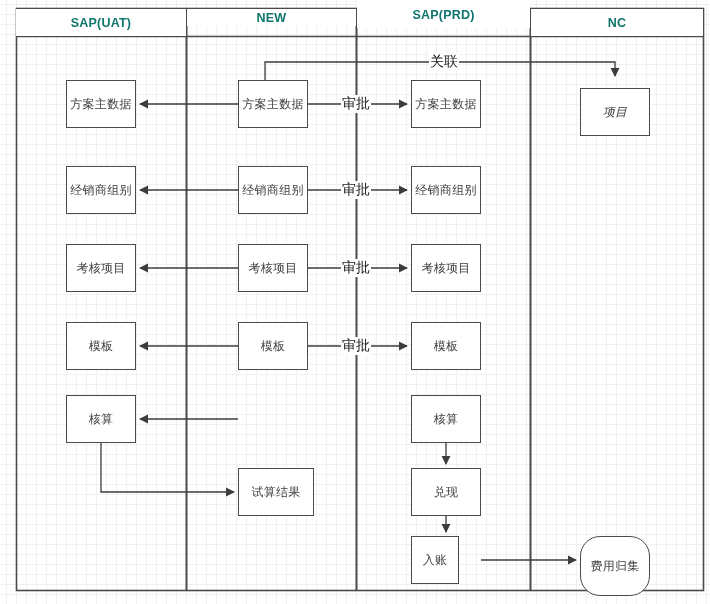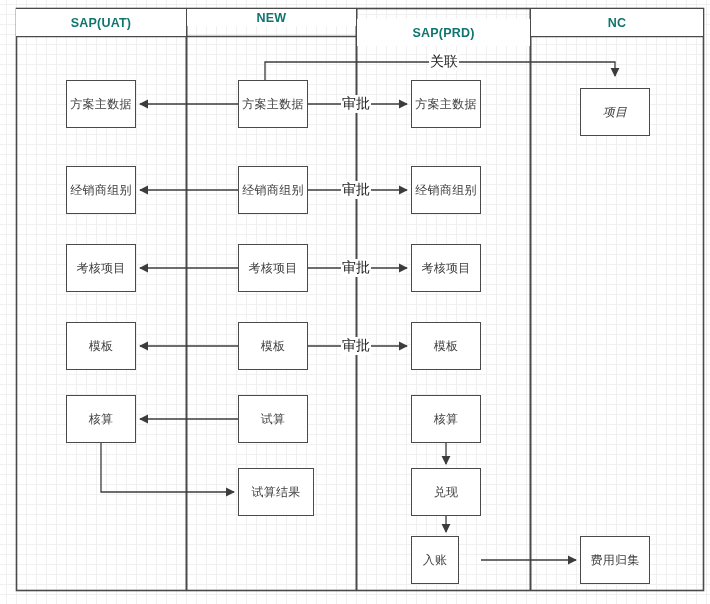--- a/index.html
+++ b/index.html
@@ -117,21 +117,21 @@
       <line x1="481" y1="560" x2="576" y2="560" marker-end="url(#arrowhead)"></line>
     </g>
   </svg>
 
   <div class="lane-header" style="left:16px; top:9px; width:170px; height:27px;">
     <span>SAP(UAT)</span>
   </div>
   <div class="lane-header" style="left:187px; top:9px; width:169px; height:17px;">
     <span>NEW</span>
   </div>
-  <div class="lane-header" style="left:357px; top:19px; width:173px; height:27px;">
+  <div class="lane-header" style="left:357px; top:1px; width:173px; height:27px;">
     <span>SAP(PRD)</span>
   </div>
   <div class="lane-header" style="left:531px; top:9px; width:172px; height:27px;">
     <span>NC</span>
   </div>
 
   <div class="node" style="left:66px; top:80px; width:70px; height:48px;">方案主数据</div>
   <div class="node" style="left:238px; top:80px; width:70px; height:48px;">方案主数据</div>
   <div class="node" style="left:411px; top:80px; width:70px; height:48px;">方案主数据</div>
   <div class="node" style="left:580px; top:88px; width:70px; height:48px;font-style:italic;">项目</div>
@@ -142,28 +142,27 @@
 
   <div class="node" style="left:66px; top:244px; width:70px; height:48px;">考核项目</div>
   <div class="node" style="left:238px; top:244px; width:70px; height:48px;">考核项目</div>
   <div class="node" style="left:411px; top:244px; width:70px; height:48px;">考核项目</div>
 
   <div class="node" style="left:66px; top:322px; width:70px; height:48px;">模板</div>
   <div class="node" style="left:238px; top:322px; width:70px; height:48px;">模板</div>
   <div class="node" style="left:411px; top:322px; width:70px; height:48px;">模板</div>
 
   <div class="node" style="left:66px; top:395px; width:70px; height:48px;">核算</div>
-  <div class="node" style="left:238px; top:395px; width:70px; height:48px;">试算</div>
   <div class="node" style="left:411px; top:395px; width:70px; height:48px;">核算</div>
 
   <div class="node" style="left:238px; top:468px; width:76px; height:48px;">试算结果</div>
   <div class="node" style="left:411px; top:468px; width:70px; height:48px;">兑现</div>
 
   <div class="node" style="left:411px; top:536px; width:48px; height:48px;">入账</div>
-  <div class="node" style="left:580px; top:536px; width:70px; height:48px;">费用归集</div>
+  <div class="node" style="left:580px; top:536px; width:70px; height:60px;border-radius:20px;">费用归集</div>
 
   <div class="edge-label" style="left:356px; top:104px;">审批</div>
   <div class="edge-label" style="left:356px; top:190px;">审批</div>
   <div class="edge-label" style="left:356px; top:268px;">审批</div>
   <div class="edge-label" style="left:356px; top:346px;">审批</div>
   <div class="edge-label" style="left:444px; top:62px;">关联</div>
 
 </div>
 
 </body></html>

